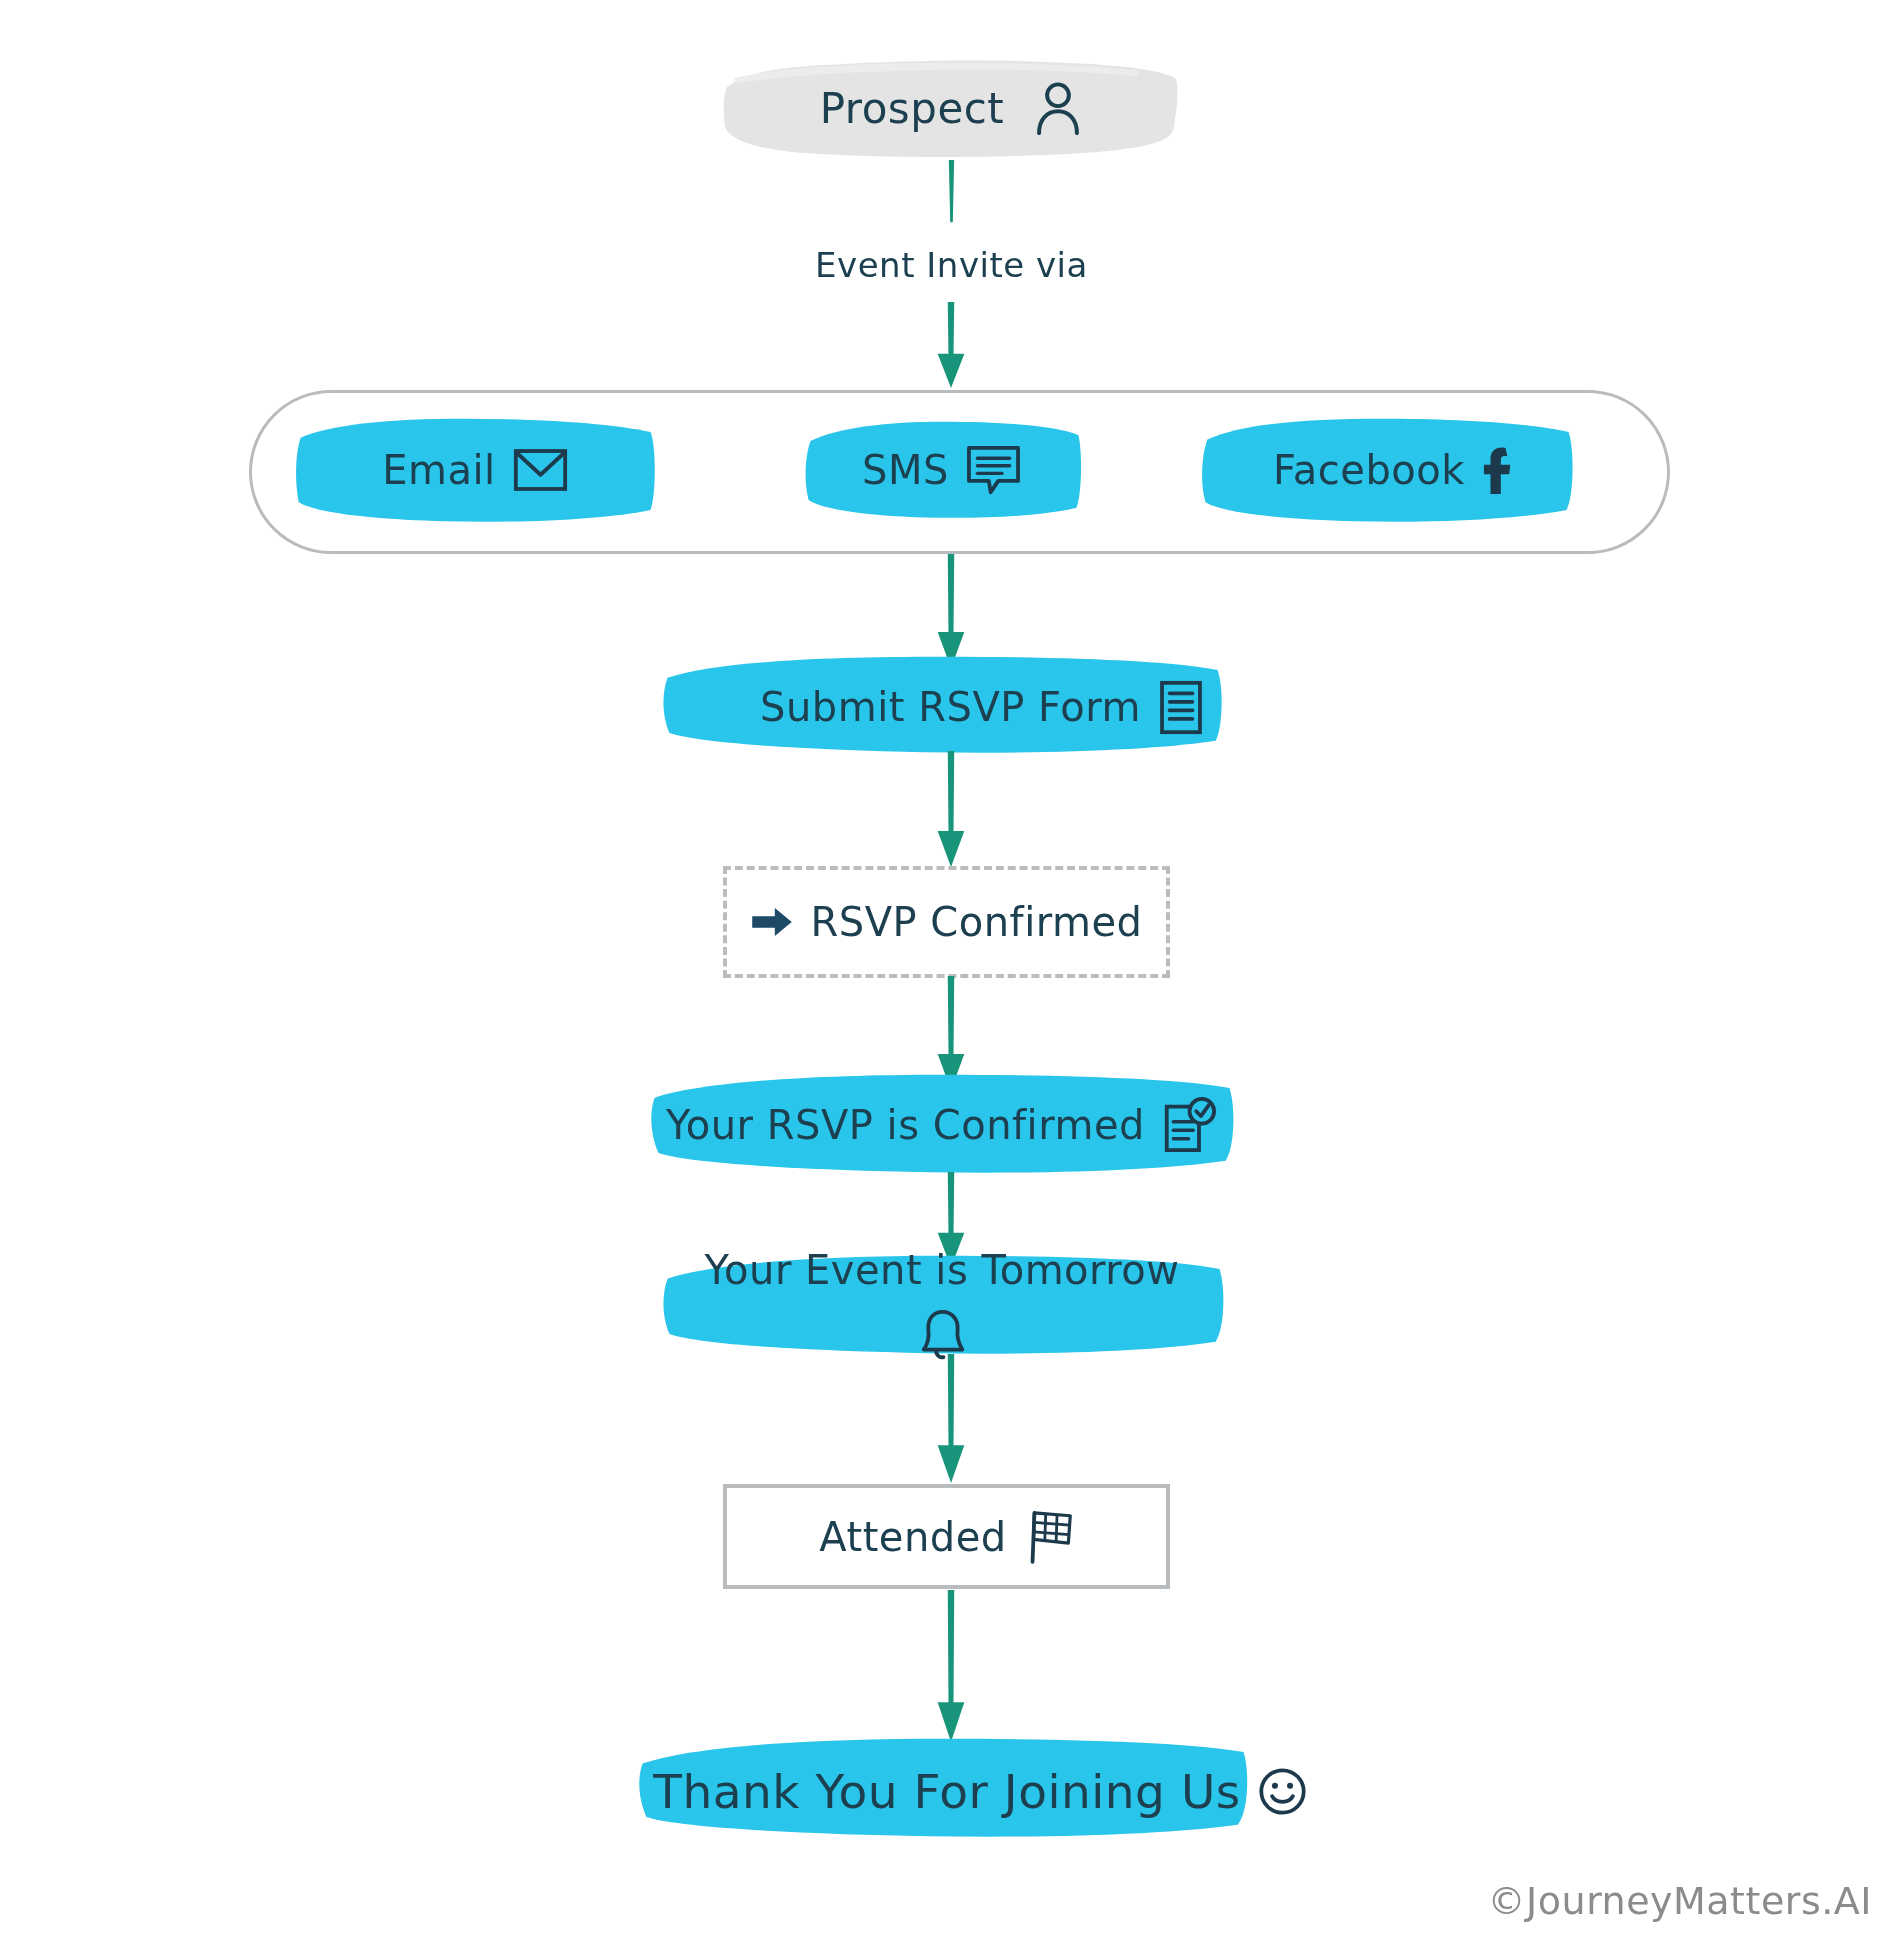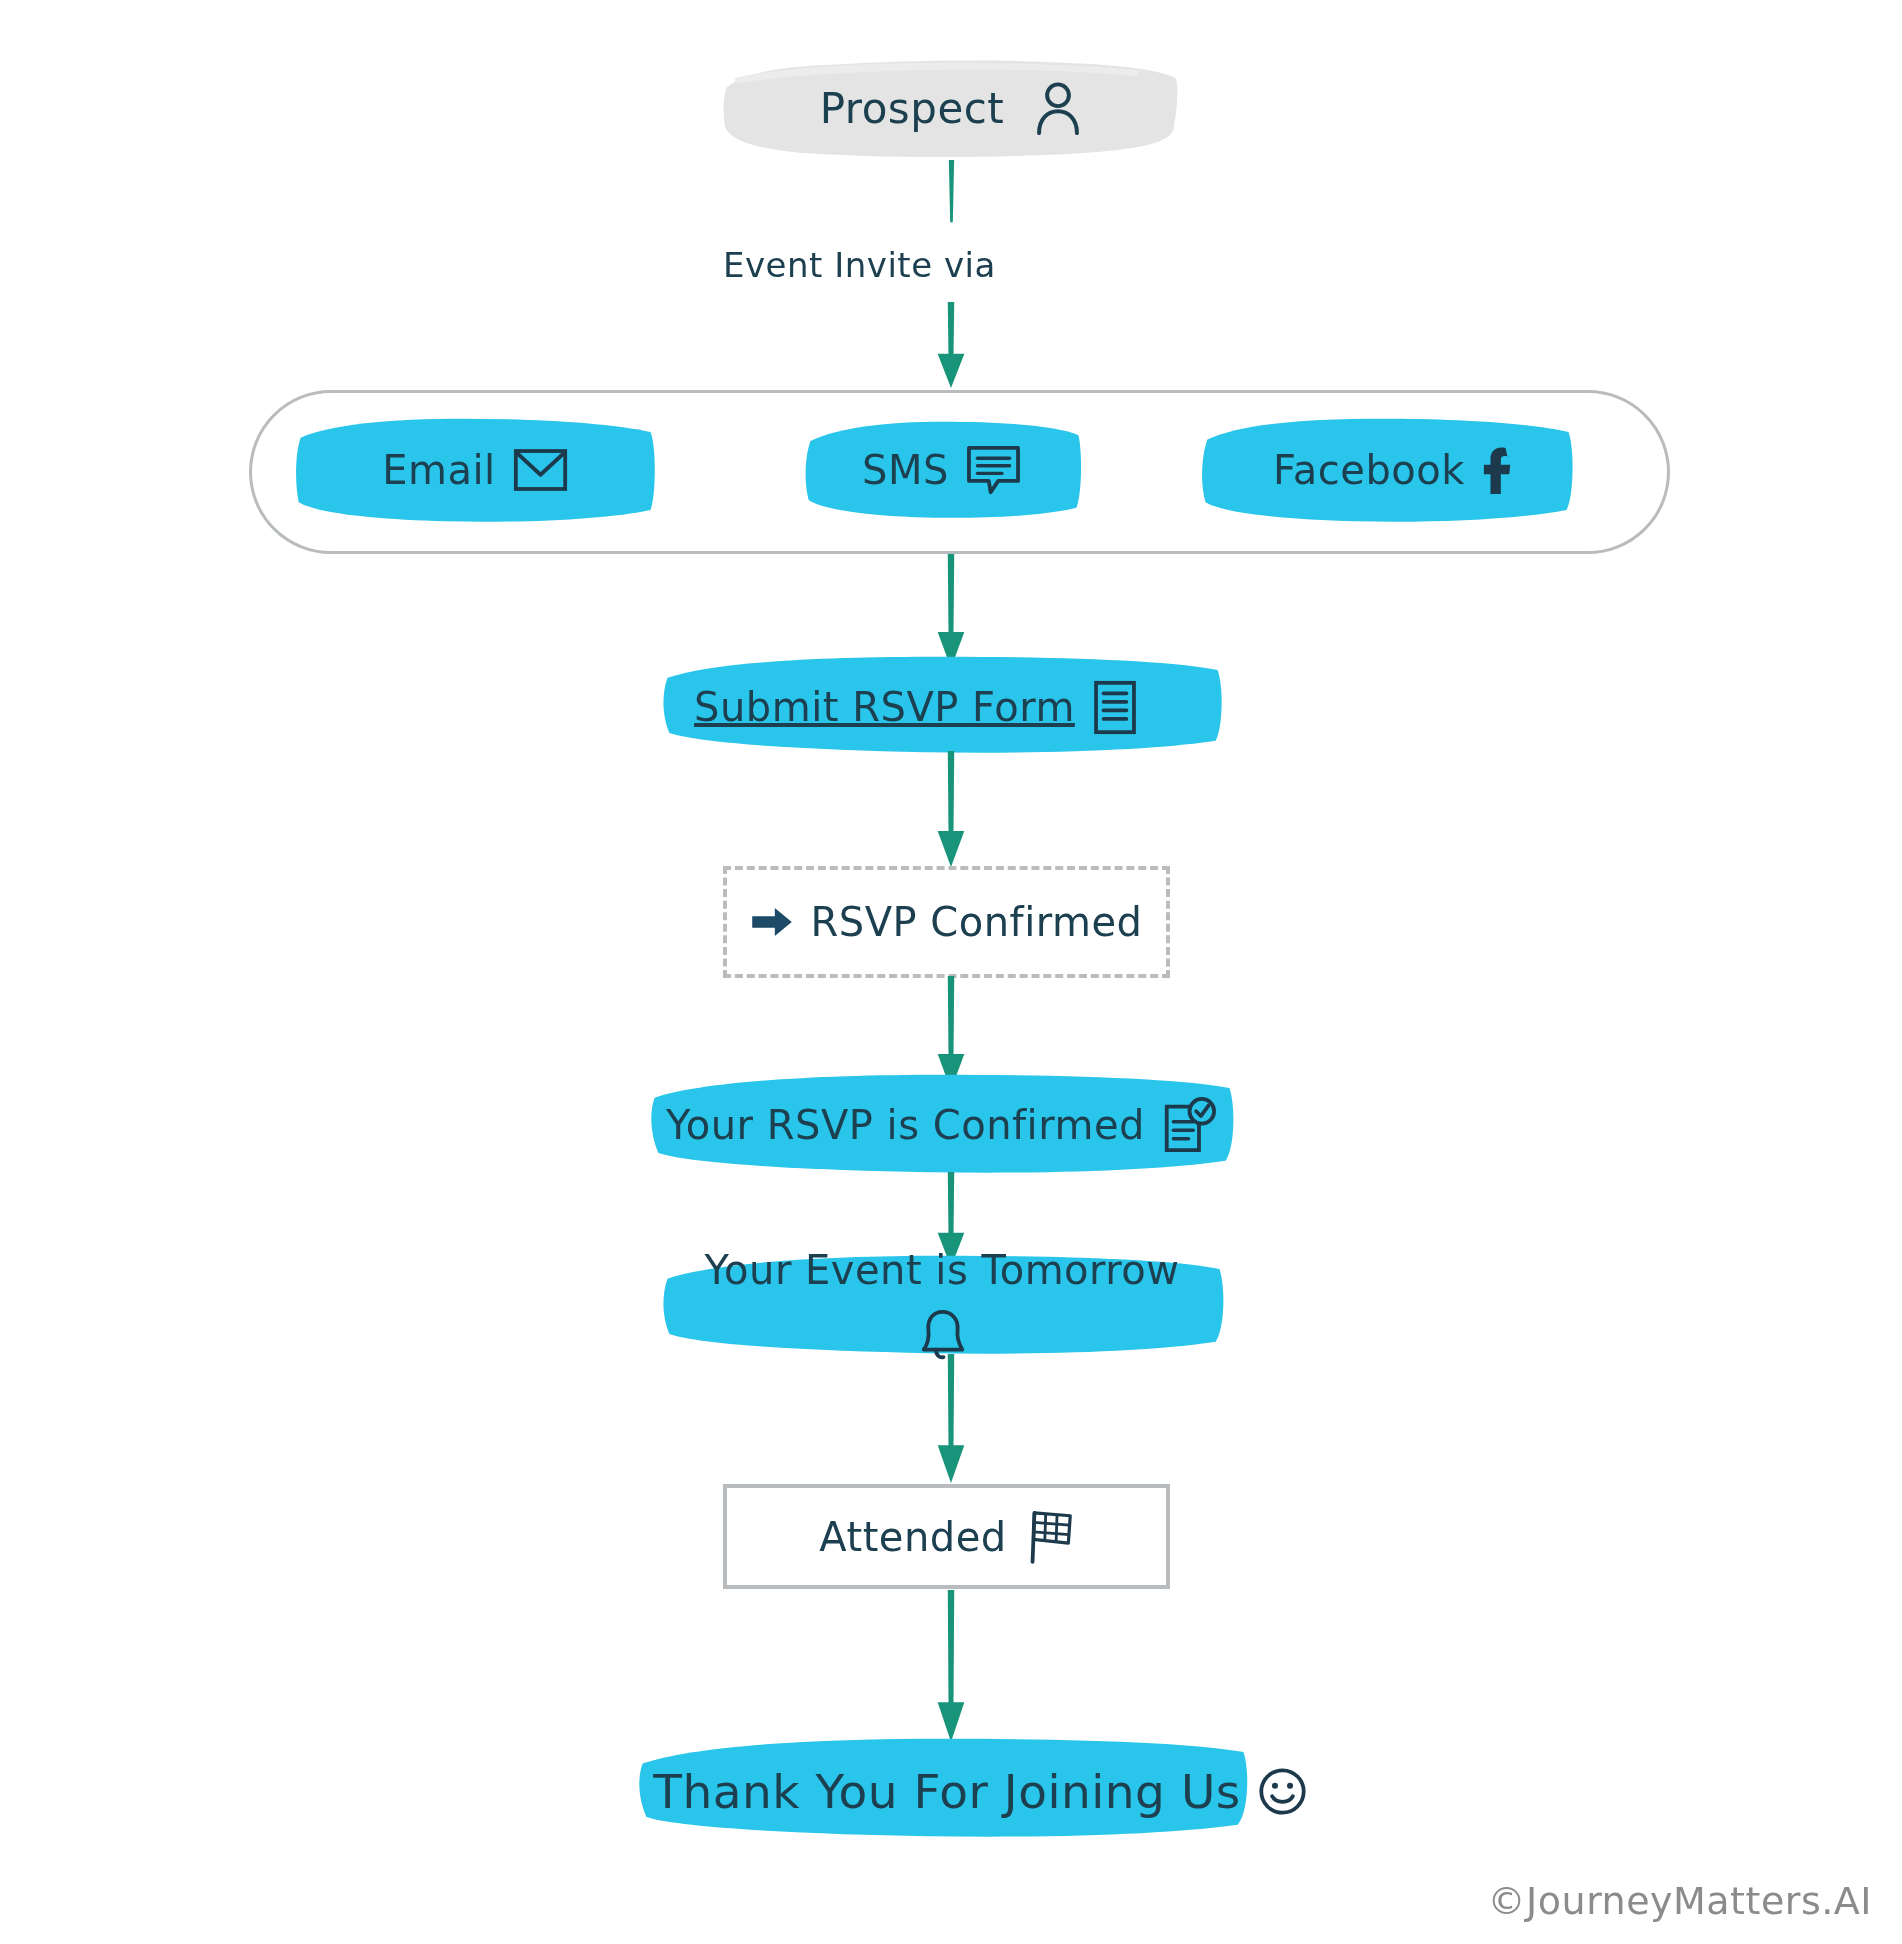--- a/index.html
+++ b/index.html
@@ -30,38 +30,38 @@
   
   #prospect-node{
     left:732px;top:63px;width:438px;height:91px;
     font-size:42px;
     gap:30px;
   }
 
   
   #edge-label-invite{
     position:absolute;left:723px;top:245px;width:457px;
-    text-align:left;font-size:34px;color:#1d4050;letter-spacing:0.5px;
+    text-align:center;font-size:34px;color:#1d4050;letter-spacing:0.5px;
   }
 
   
   #channel-container{
     position:absolute;left:249px;top:390px;width:1421px;height:164px;
     border:3.8px solid #b9bcbe;border-radius:82px;background:#fff;
     box-sizing:border-box;z-index:0;
   }
   .channel{
     font-size:40px;height:84px;
   }
   #channel-email{left:304px;top:428px;width:342px;}
   #channel-sms{left:813px;top:428px;width:257px;}
   #channel-facebook{left:1213px;top:428px;width:361px;}
 
   
-  #node-submit{left:640px;top:666px;width:552px;height:82px;font-size:40px;text-decoration:underline;}
+  #node-submit{left:706px;top:666px;width:552px;height:82px;font-size:40px;}
   #node-rsvp-confirmed{
     left:723px;top:866px;width:447px;height:112px;font-size:40px;
     border:4.8px dashed #bcbcbc;box-sizing:border-box;gap:16px;background:#fff;
   }
   #node-rsvp-msg{left:656px;top:1084px;width:571px;height:82px;font-size:40px;}
   #node-event-tomorrow{left:666px;top:1265px;width:552px;height:82px;font-size:40px;flex-direction:column;}
   #node-attended{
     left:723px;top:1484px;width:447px;height:105px;font-size:40px;
     border:4.8px solid #b9bcbe;box-sizing:border-box;background:#fff;gap:18px;
   }

